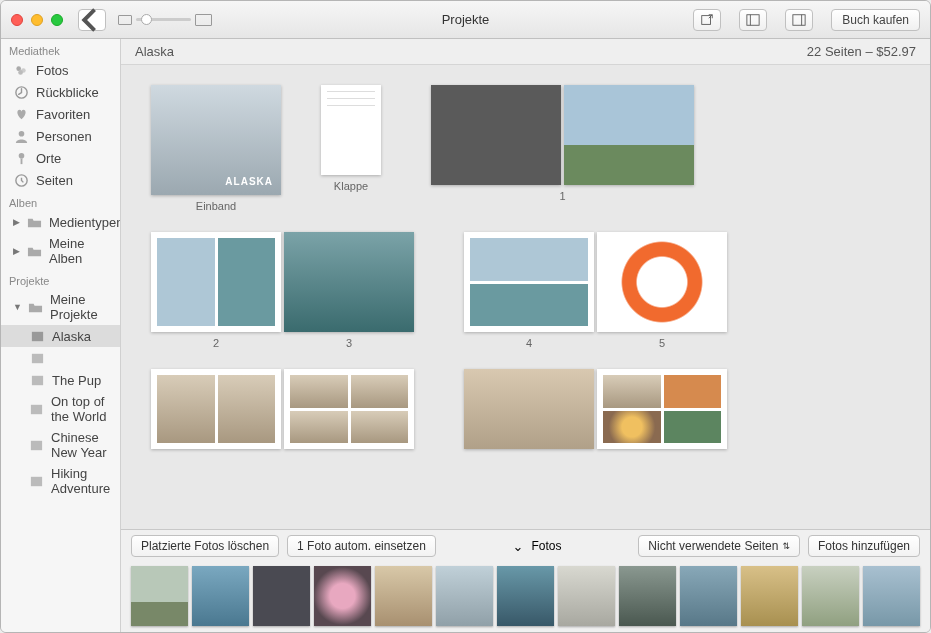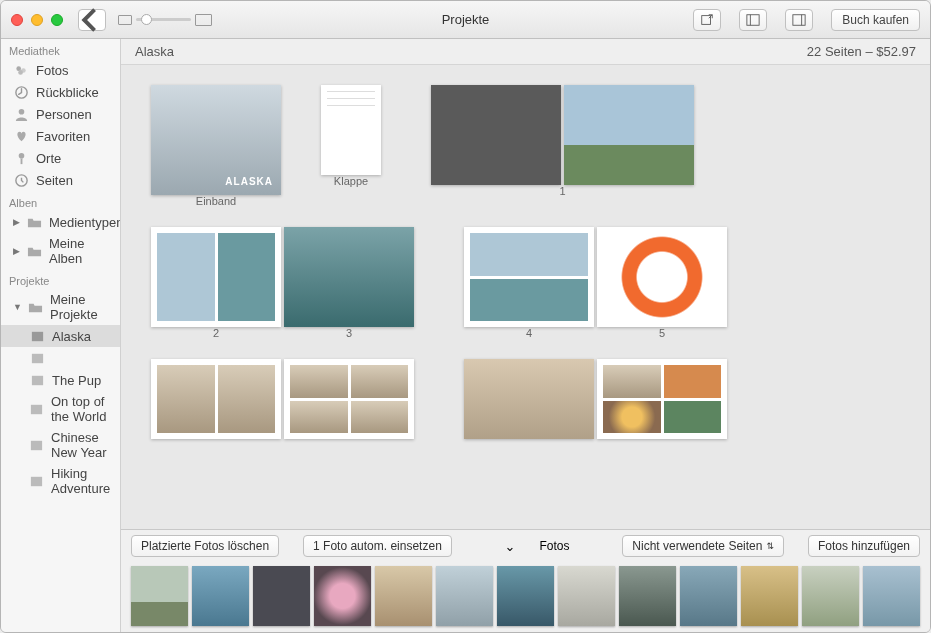--- a/index.html
+++ b/index.html
@@ -36,40 +36,40 @@
 .pages-area { flex:1; overflow:auto; padding: 20px 30px 10px; }
 .spread-row { display:flex; gap:50px; margin-bottom:20px;}
 .spread { display:flex; flex-direction:column; align-items:center;}
 .spread-pages { display:flex; gap:3px;}
 .page { background:#fff; box-shadow:0 1px 3px rgba(0,0,0,0.25); position:relative; overflow:hidden;}
 .page.cover { width:130px; height:110px;}
 .page.single { width:60px; height:90px; padding:6px;}
 .page.single .lines { border-top:1px solid #ddd; height:4px; margin-bottom:3px;}
 .page.std { width:130px; height:100px;}
 .page.dark { background:#5a5a5a;}
-.page-label { font-size:11px; color:#666; }
+.page-label { font-size:11px; color:#666; margin-top:5px;}
 .spread-pages.two .page { width:130px; height:100px;}
 .img-fill { width:100%; height:100%; }
 .mtn { background:linear-gradient(#a9c5d8 60%, #6b8a5e 60%);}
 .kids { background:linear-gradient(#cfd9e0, #9ba8b0); position:relative;}
 .water { background:linear-gradient(#7ba3a8, #3a6b6e);}
 .life { background:radial-gradient(circle at 50% 50%, #fff 30%, #f16a2e 32%, #f16a2e 48%, #fff 50%);}
 .grid-page { padding:6px; display:grid; gap:3px;}
 .g2x1 { grid-template-columns:1fr 1fr;}
 .g2x2 { grid-template-columns:1fr 1fr; grid-template-rows:1fr 1fr;}
 .g1-2 { grid-template-columns:1fr; grid-template-rows:1fr 1fr;}
 .cell { background:#a8b8a8;}
 .cell.sky { background:#aec7d6;}
 .cell.grn { background:#5c8560;}
 .cell.wtr { background:#6a9aa0;}
 .cell.ppl { background:linear-gradient(#d8ccb8,#a89880);}
 .cell.org { background:#d68a4e;}
 .cell.star { background:radial-gradient(circle,#f0c060 30%,#8a6a50 70%);}
 .bottom-bar { border-top:1px solid #c8c8c8; background:#f0f0f0; }
-.bb-controls { display:flex; align-items:center; gap:24px; padding:5px 10px; font-size:12px;}
+.bb-controls { display:flex; align-items:center; gap:8px; padding:5px 10px; font-size:12px;}
 .bb-controls .spacer { flex:1;}
 .pill { border:1px solid #c0c0c0; border-radius:4px; background:linear-gradient(#fff,#f2f2f2); padding:3px 9px; font-size:12px; color:#333; display:flex; align-items:center; gap:4px;}
 .strip { display:flex; gap:4px; padding:4px 10px 8px; overflow:hidden;}
 .thumb { width:57px; height:60px; background:#999; box-shadow:0 1px 2px rgba(0,0,0,0.3);}
 .thumb.a{background:linear-gradient(#b8c8b8 60%,#788868 60%);}
 .thumb.b{background:linear-gradient(#7aa8c0,#4a7890);}
 .thumb.c{background:#4a4a52;}
 .thumb.d{background:radial-gradient(circle,#e8a8c0 30%,#584850 70%);}
 .thumb.e{background:linear-gradient(#d8c8a8,#a89070);}
 .thumb.f{background:linear-gradient(#c0d0d8,#90a0a8);}
@@ -146,33 +146,33 @@
           <svg viewBox="0 0 16 16">
             <circle cx="8" cy="8" r="6" fill="none" stroke="#999" stroke-width="1.5"></circle>
             <path d="M8 4 L8 8 L5 10" stroke="#999" fill="none" stroke-width="1.5" stroke-linecap="round"></path>
           </svg>
         </span>
         <span>Rückblicke</span>
       </div>
     <div class="srow">
         <span class="ic">
           <svg viewBox="0 0 16 16">
+            <path d="M8 13 C2 8 3 3 6 3 C7 3 8 4 8 5 C8 4 9 3 10 3 C13 3 14 8 8 13" fill="#aaa"></path>
+          </svg>
+        </span>
+        <span>Favoriten</span>
+      </div>
+    <div class="srow">
+        <span class="ic">
+          <svg viewBox="0 0 16 16">
             <circle cx="8" cy="5" r="3" fill="#aaa"></circle>
             <path d="M2 15 C2 10 14 10 14 15" fill="#aaa"></path>
           </svg>
         </span>
         <span>Personen</span>
-      </div>
-    <div class="srow">
-        <span class="ic">
-          <svg viewBox="0 0 16 16">
-            <path d="M8 13 C2 8 3 3 6 3 C7 3 8 4 8 5 C8 4 9 3 10 3 C13 3 14 8 8 13" fill="#aaa"></path>
-          </svg>
-        </span>
-        <span>Favoriten</span>
       </div>
     <div class="srow">
         <span class="ic">
           <svg viewBox="0 0 16 16">
             <circle cx="8" cy="5" r="3" fill="#aaa"></circle>
             <path d="M8 8 L8 14" stroke="#aaa" stroke-width="2"></path>
           </svg>
         </span>
         <span>Orte</span>
       </div>

